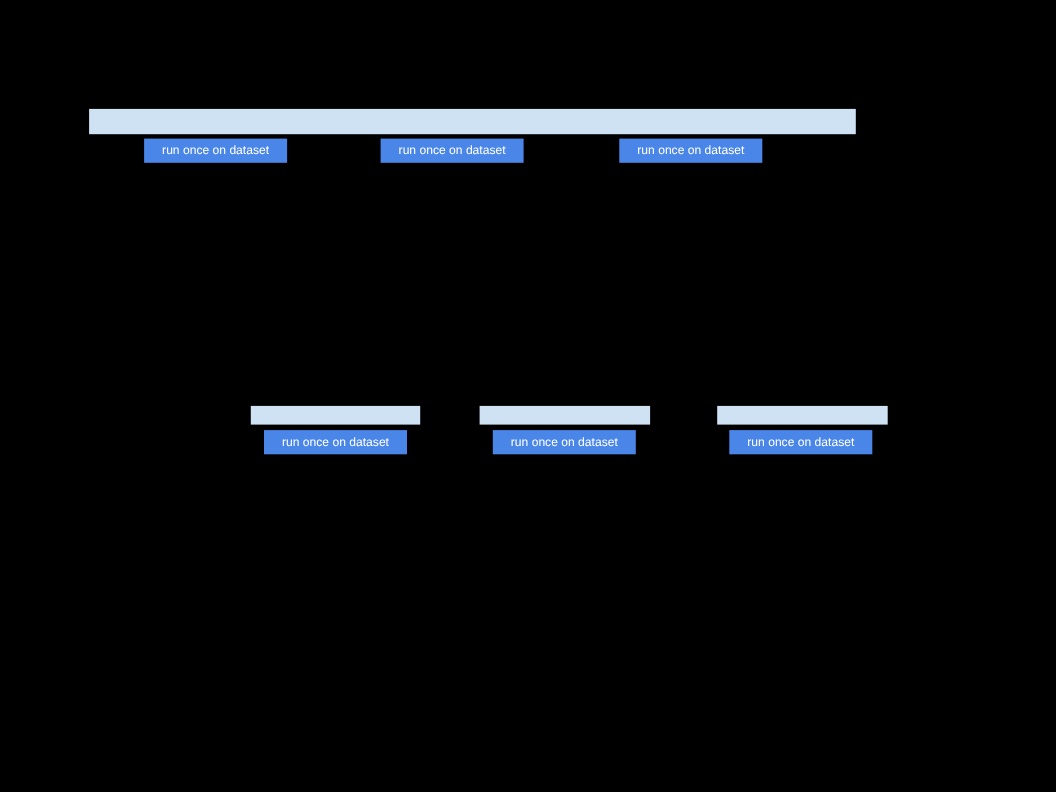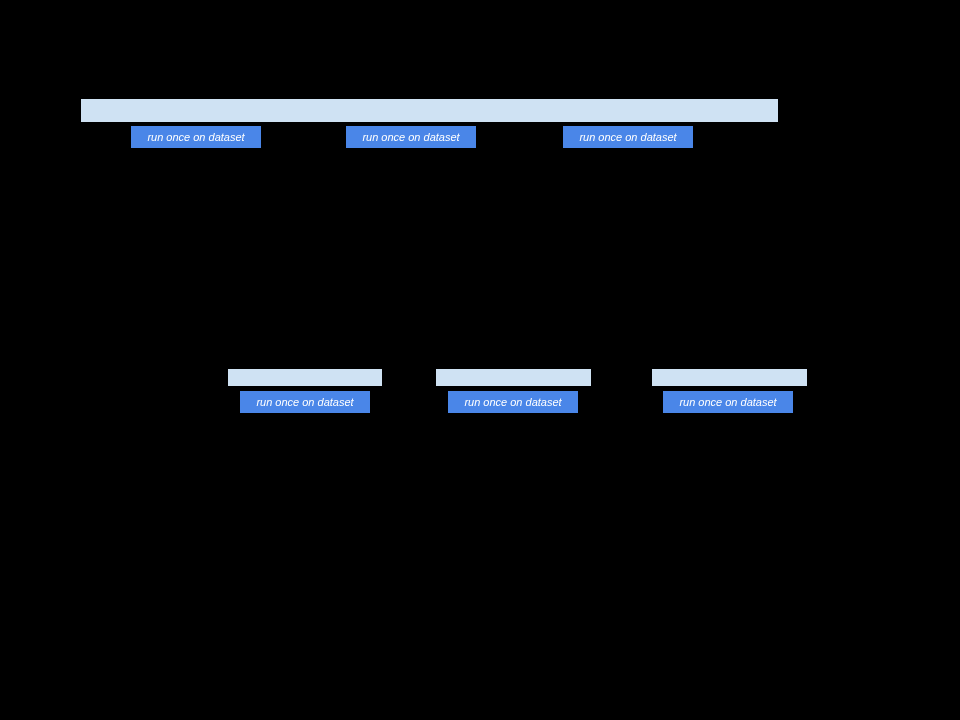--- a/index.html
+++ b/index.html
@@ -23,21 +23,20 @@
     position: absolute;
     background: var(--button-fill, #4a86e8);
     color: var(--button-text, #ffffff);
     font-size: 11px;
     line-height: 22px;
     height: 22px;
     text-align: center;
     white-space: nowrap;
     cursor: pointer;
     user-select: none;
-    font-style: italic;
   }
   
   .bar-top       { left: 81px;  top: 99px;  width: 697px; height: 23px; }
   
   .btn-top-1     { left: 131px; top: 126px; width: 130px; }
   .btn-top-2     { left: 346px; top: 126px; width: 130px; }
   .btn-top-3     { left: 563px; top: 126px; width: 130px; }
   
   .bar-mid-1     { left: 228px; top: 369px; width: 154px; height: 17px; }
   .bar-mid-2     { left: 436px; top: 369px; width: 155px; height: 17px; }

